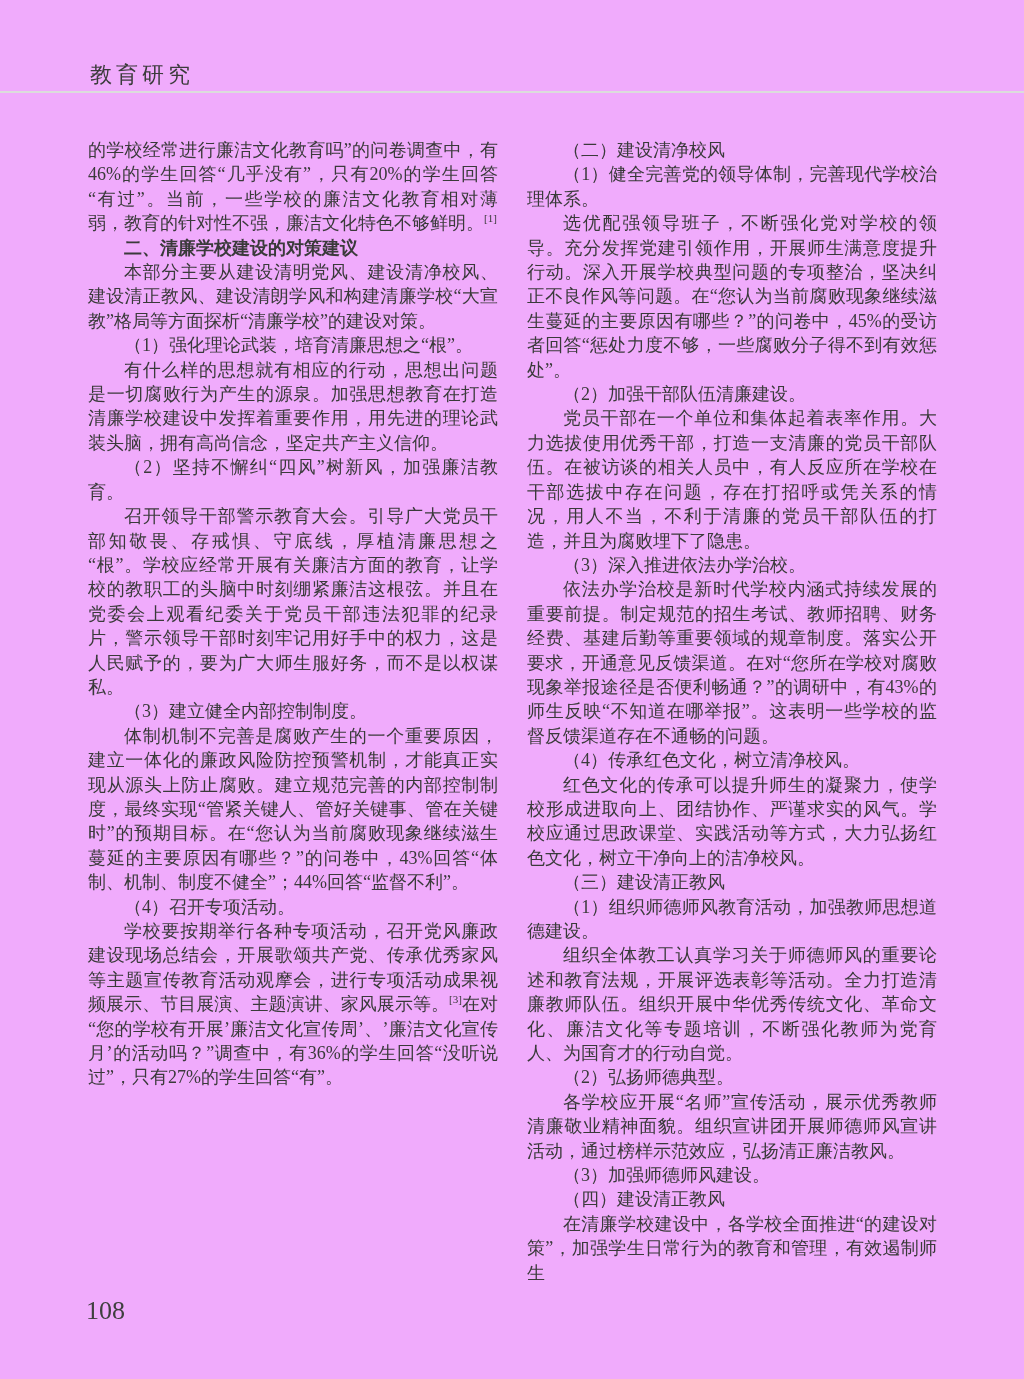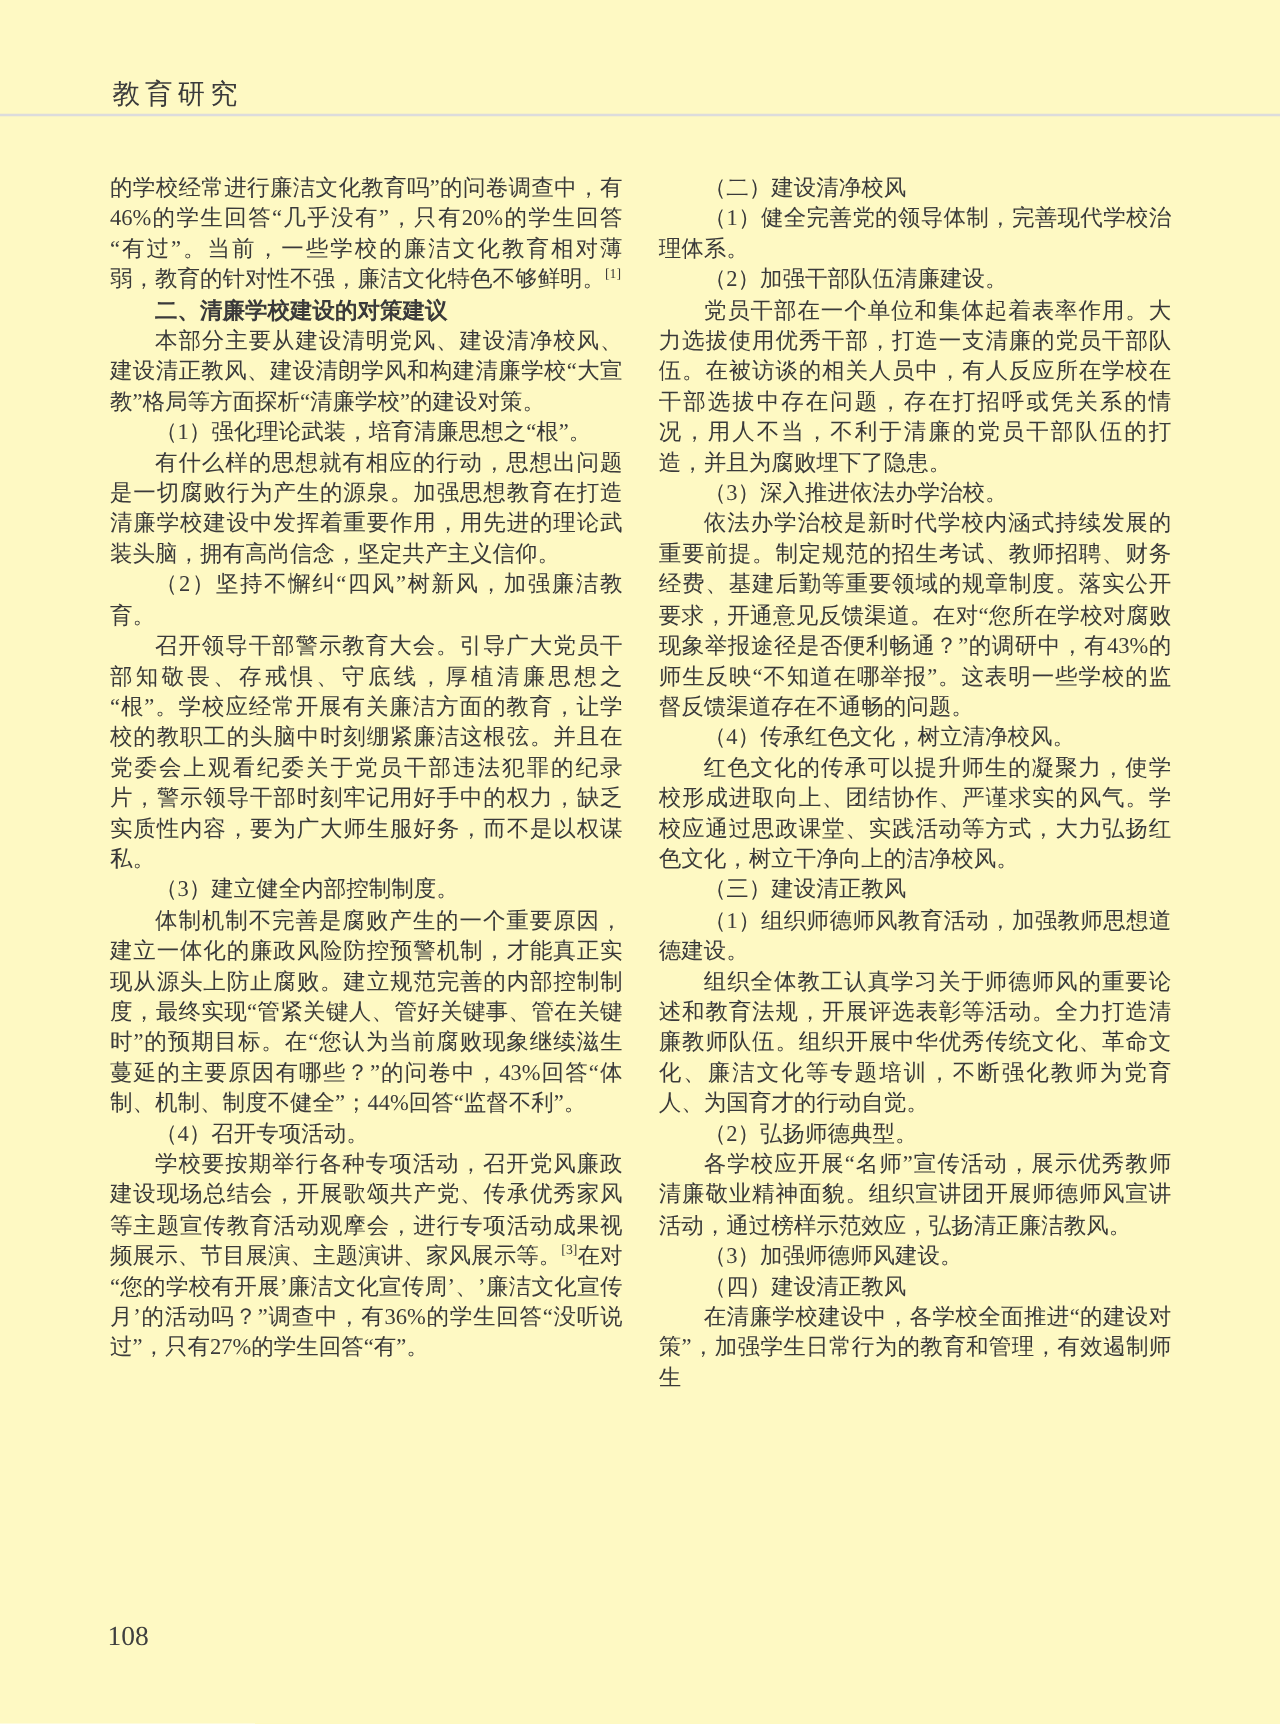--- a/index.html
+++ b/index.html
@@ -4,21 +4,21 @@
 <style>
   html, body {
     margin: 0;
     padding: 0;
     background: #ffffff;
   }
   .page {
     position: relative;
     width: 1024px;
     height: 1379px;
-    background: #fef9c3;
+    background: #f0abfc;
     overflow: hidden;
     font-family: "Liberation Serif", serif;
     color: #3a3a3a;
   }
   .journal-header {
     position: absolute;
     left: 90px;
     top: 60px;
     font-size: 22px;
     letter-spacing: 4px;
@@ -54,49 +54,50 @@
   .column p.sub { font-weight: 400; }
   sup {
     font-size: 11px;
     vertical-align: super;
     line-height: 0;
   }
   .page-number {
     position: absolute;
     left: 86px;
     top: 1296px;
-    font-size: 22px;
+    font-size: 26px;
     color: #3f3f3f;
     font-family: "Liberation Serif", serif;
   }
 </style>
 </head>
 <body>
 
 <div class="page">
   <div class="journal-header">教育研究</div>
   <div class="header-rule"></div>
 
   <div class="column col-left">
       <p class="body first">的学校经常进行廉洁文化教育吗”的问卷调查中，有46%的学生回答“几乎没有”，只有20%的学生回答“有过”。当前，一些学校的廉洁文化教育相对薄弱，教育的针对性不强，廉洁文化特色不够鲜明。<sup>[1]</sup></p>
       <p class="heading">二、清廉学校建设的对策建议</p>
       <p class="body">本部分主要从建设清明党风、建设清净校风、建设清正教风、建设清朗学风和构建清廉学校“大宣教”格局等方面探析“清廉学校”的建设对策。</p>
       <p class="sub">（1）强化理论武装，培育清廉思想之“根”。</p>
       <p class="body">有什么样的思想就有相应的行动，思想出问题是一切腐败行为产生的源泉。加强思想教育在打造清廉学校建设中发挥着重要作用，用先进的理论武装头脑，拥有高尚信念，坚定共产主义信仰。</p>
       <p class="sub">（2）坚持不懈纠“四风”树新风，加强廉洁教育。</p>
-      <p class="body">召开领导干部警示教育大会。引导广大党员干部知敬畏、存戒惧、守底线，厚植清廉思想之“根”。学校应经常开展有关廉洁方面的教育，让学校的教职工的头脑中时刻绷紧廉洁这根弦。并且在党委会上观看纪委关于党员干部违法犯罪的纪录片，警示领导干部时刻牢记用好手中的权力，缺乏实质性内容，要为广大师生服好务，而不是以权谋私。</p>
+      <p class="body">召开领导干部警示教育大会。引导广大党员干部知敬畏、存戒惧、守底线，厚植清廉思想之“根”。学校应经常开展有关廉洁方面的教育，让学校的教职工的头脑中时刻绷紧廉洁这根弦。并且在党委会上观看纪委关于党员干部违法犯罪的纪录片，警示领导干部时刻牢记用好手中的权力，这是人民赋予的，要为广大师生服好务，而不是以权谋私。</p>
       <p class="sub">（3）建立健全内部控制制度。</p>
       <p class="body">体制机制不完善是腐败产生的一个重要原因，建立一体化的廉政风险防控预警机制，才能真正实现从源头上防止腐败。建立规范完善的内部控制制度，最终实现“管紧关键人、管好关键事、管在关键时”的预期目标。在“您认为当前腐败现象继续滋生蔓延的主要原因有哪些？”的问卷中，43%回答“体制、机制、制度不健全”；44%回答“监督不利”。</p>
       <p class="sub">（4）召开专项活动。</p>
       <p class="body">学校要按期举行各种专项活动，召开党风廉政建设现场总结会，开展歌颂共产党、传承优秀家风等主题宣传教育活动观摩会，进行专项活动成果视频展示、节目展演、主题演讲、家风展示等。<sup>[3]</sup>在对“您的学校有开展’廉洁文化宣传周’、’廉洁文化宣传月’的活动吗？”调查中，有36%的学生回答“没听说过”，只有27%的学生回答“有”。</p>
     </div>
 
   <div class="column col-right">
       <p class="sub first-indent">（二）建设清净校风</p>
       <p class="sub">（1）健全完善党的领导体制，完善现代学校治理体系。</p>
+      <p class="body">选优配强领导班子，不断强化党对学校的领导。充分发挥党建引领作用，开展师生满意度提升行动。深入开展学校典型问题的专项整治，坚决纠正不良作风等问题。在“您认为当前腐败现象继续滋生蔓延的主要原因有哪些？”的问卷中，45%的受访者回答“惩处力度不够，一些腐败分子得不到有效惩处”。</p>
       <p class="sub">（2）加强干部队伍清廉建设。</p>
       <p class="body">党员干部在一个单位和集体起着表率作用。大力选拔使用优秀干部，打造一支清廉的党员干部队伍。在被访谈的相关人员中，有人反应所在学校在干部选拔中存在问题，存在打招呼或凭关系的情况，用人不当，不利于清廉的党员干部队伍的打造，并且为腐败埋下了隐患。</p>
       <p class="sub">（3）深入推进依法办学治校。</p>
       <p class="body">依法办学治校是新时代学校内涵式持续发展的重要前提。制定规范的招生考试、教师招聘、财务经费、基建后勤等重要领域的规章制度。落实公开要求，开通意见反馈渠道。在对“您所在学校对腐败现象举报途径是否便利畅通？”的调研中，有43%的师生反映“不知道在哪举报”。这表明一些学校的监督反馈渠道存在不通畅的问题。</p>
       <p class="sub">（4）传承红色文化，树立清净校风。</p>
       <p class="body">红色文化的传承可以提升师生的凝聚力，使学校形成进取向上、团结协作、严谨求实的风气。学校应通过思政课堂、实践活动等方式，大力弘扬红色文化，树立干净向上的洁净校风。</p>
       <p class="sub">（三）建设清正教风</p>
       <p class="sub">（1）组织师德师风教育活动，加强教师思想道德建设。</p>
       <p class="body">组织全体教工认真学习关于师德师风的重要论述和教育法规，开展评选表彰等活动。全力打造清廉教师队伍。组织开展中华优秀传统文化、革命文化、廉洁文化等专题培训，不断强化教师为党育人、为国育才的行动自觉。</p>
       <p class="sub">（2）弘扬师德典型。</p>

